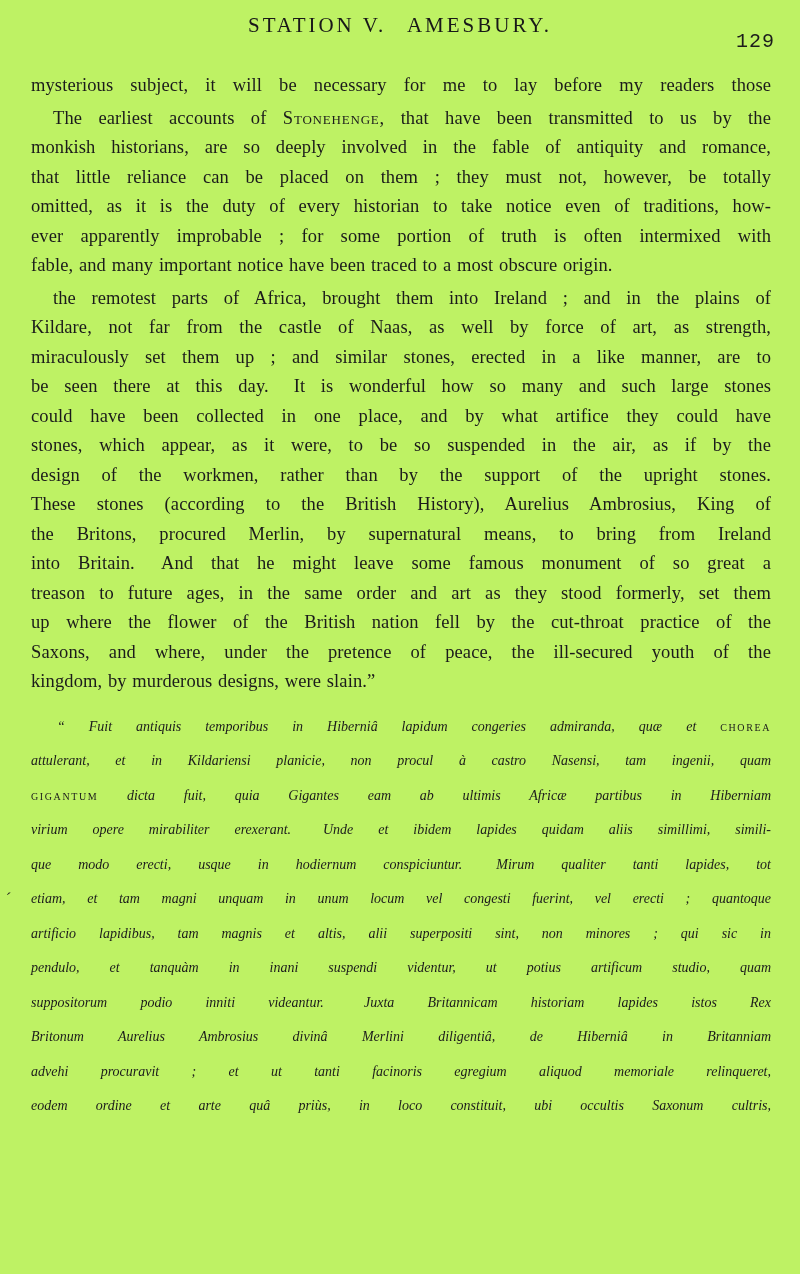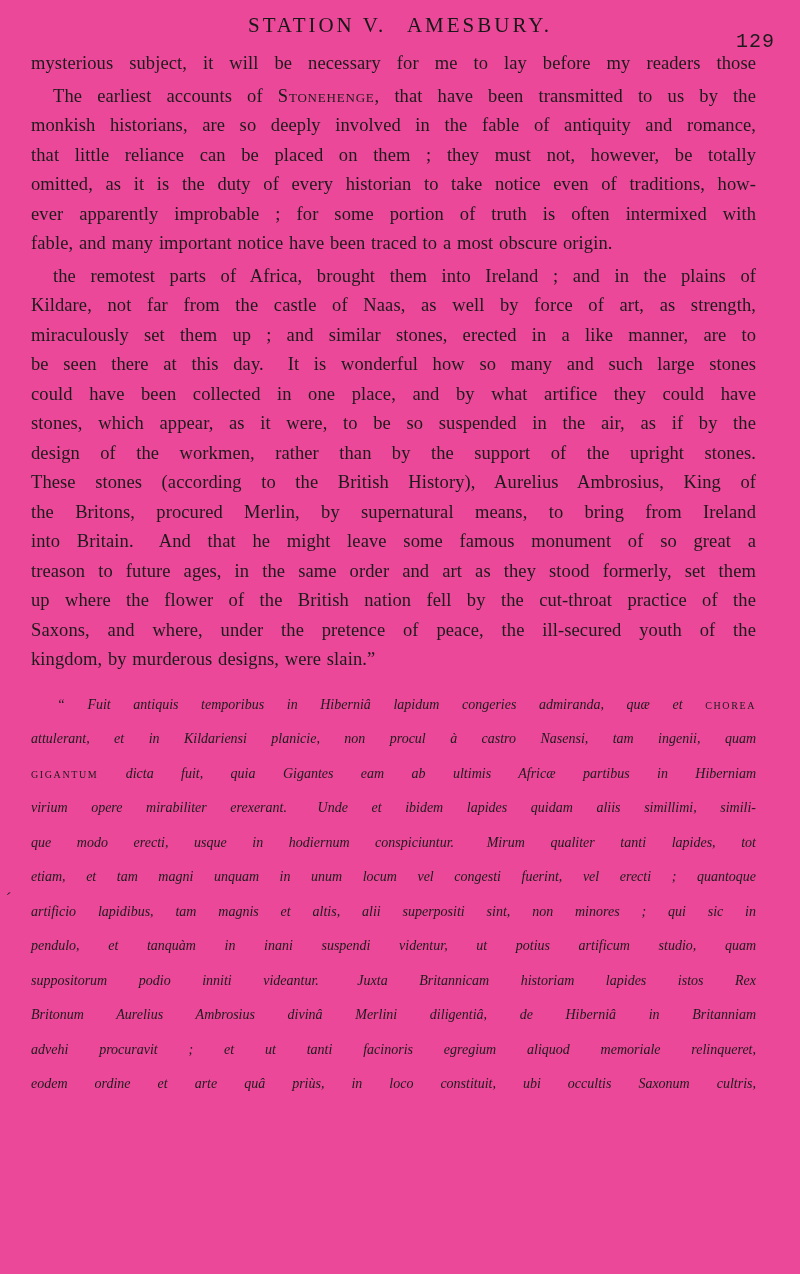--- a/index.html
+++ b/index.html
@@ -4,21 +4,21 @@
 <style>
   html, body {
     margin: 0;
     padding: 0;
     background: #ffffff;
   }
   .book-page {
     position: relative;
     width: 800px;
     height: 1274px;
-    background: #ec4899;
+    background: #bef264;
     color: #1b1b1b;
     font-family: "Liberation Serif", "DejaVu Serif", serif;
     overflow: hidden;
     box-sizing: border-box;
   }
   .header-row {
     position: relative;
     height: 28px;
     margin-top: 13px;
   }
@@ -33,22 +33,22 @@
   }
   .page-number {
     position: absolute;
     right: 25px;
     top: 17px;
     font-size: 20px;
     letter-spacing: 1px;
     font-family: Liberation Mono, monospace;
   }
   .page-body {
-    padding: 0 44px 0 31px;
-    margin-top: 8px;
+    padding: 0 29px 0 31px;
+    margin-top: 30px;
   }
   .para { margin: 0; }
   .para + .para { margin-top: 3px; }
   .para.roman {
     font-size: 18.5px;
     line-height: 29.5px;
     word-spacing: 1px;
     letter-spacing: 0.1px;
   }
   .para.latin {

